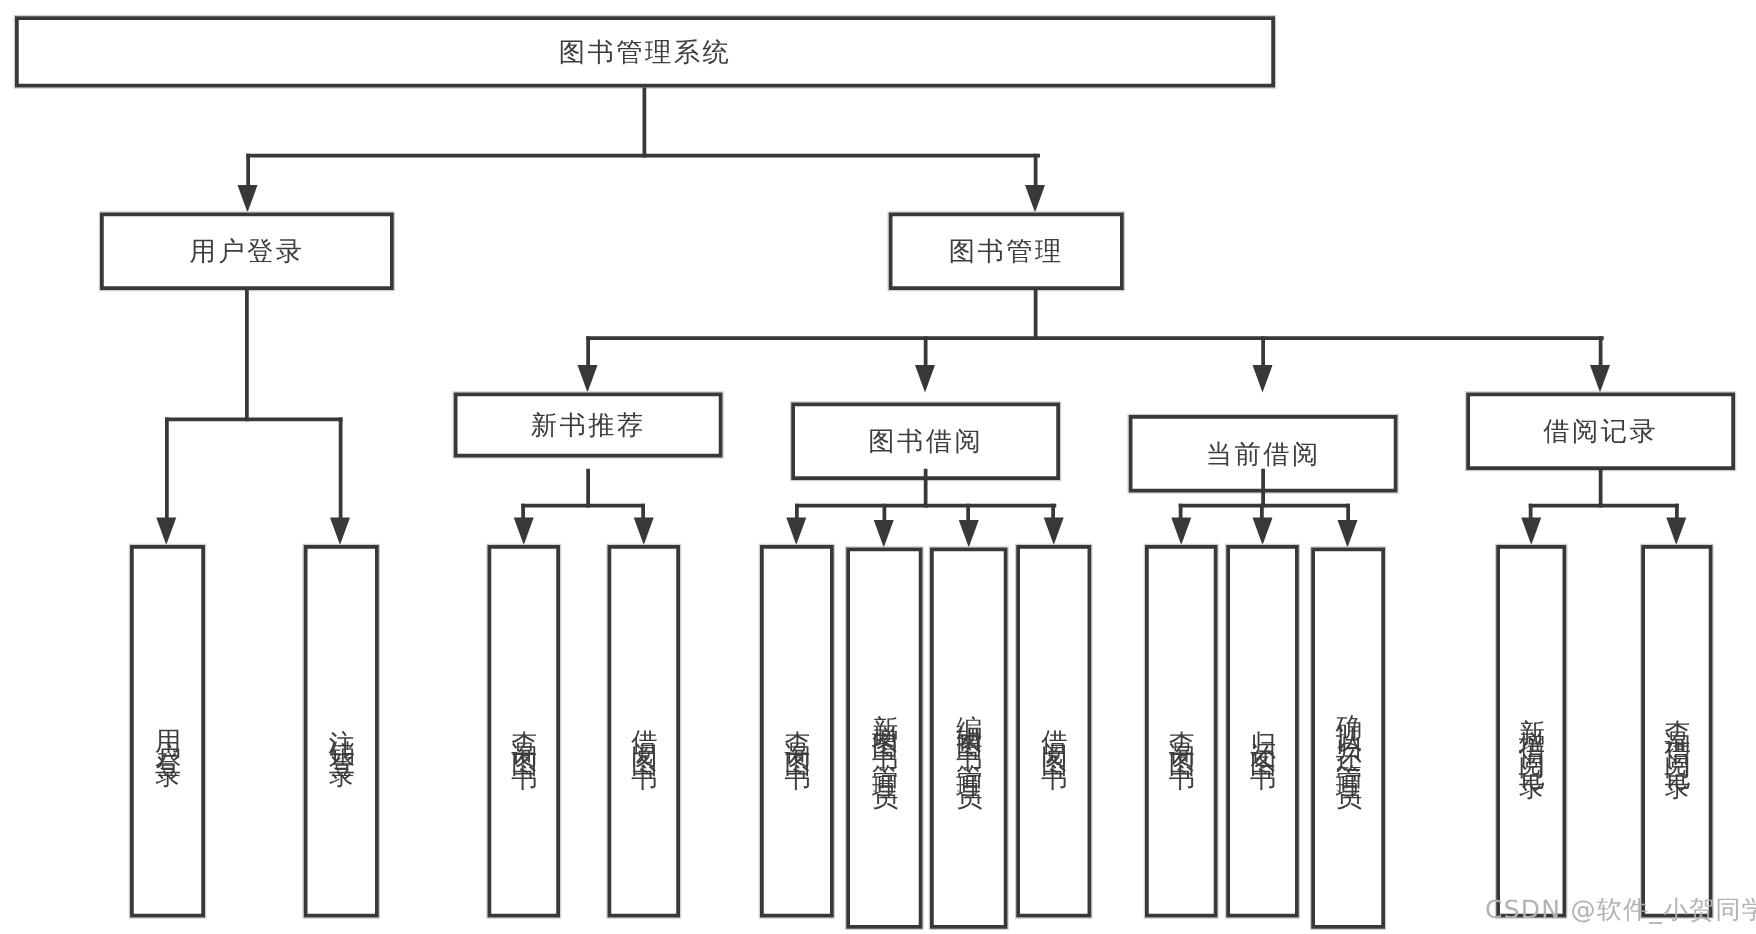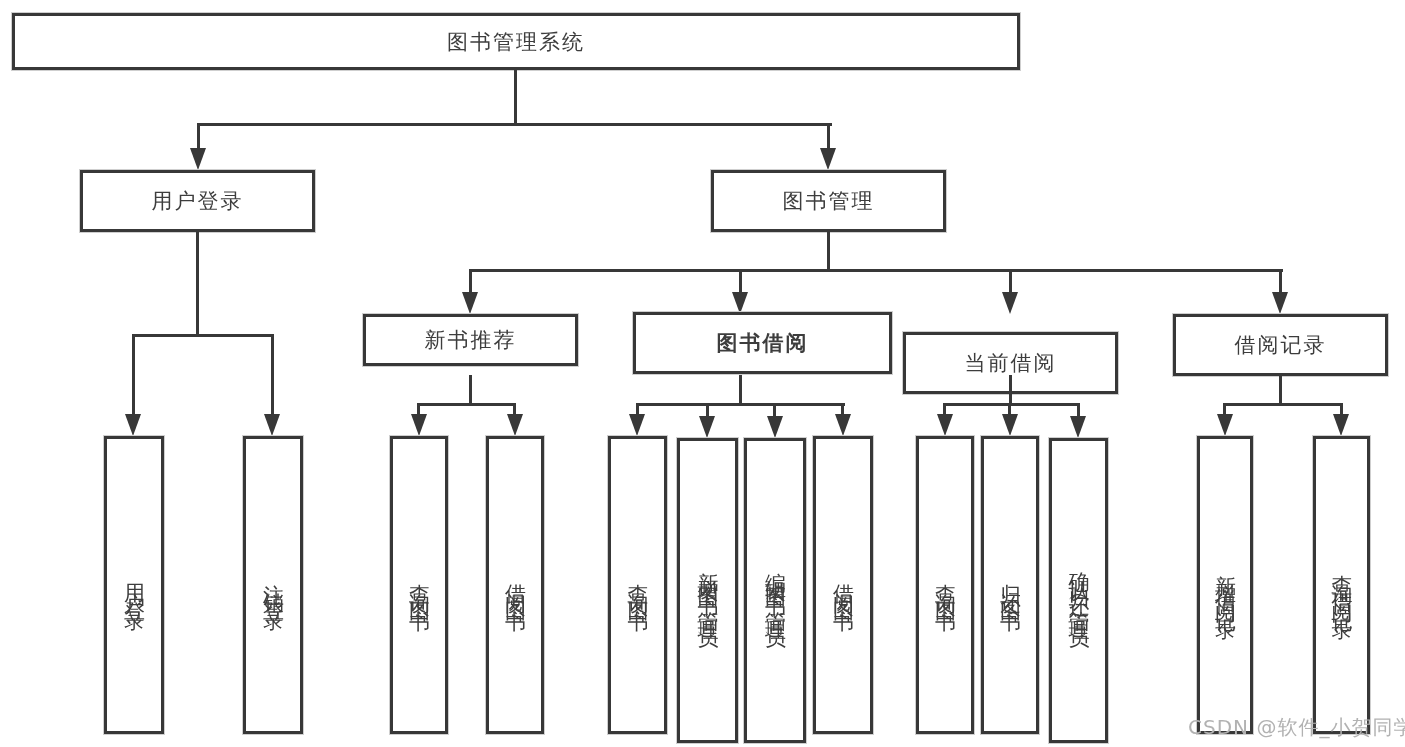--- a/index.html
+++ b/index.html
@@ -41,21 +41,21 @@
   <div class="line" style="left:514px;top:70px;width:3px;height:56px;"></div>
   <div class="line" style="left:197px;top:123px;width:635px;height:3px;"></div>
   <div class="line" style="left:197px;top:123px;width:3px;height:28px;"></div>
   <div class="line" style="left:827px;top:123px;width:3px;height:28px;"></div>
   <div class="arrow" style="left:190px;top:148px;"></div>
   <div class="arrow" style="left:820px;top:148px;"></div>
 
   <div class="hbox" style="left:80px;top:170px;width:235px;height:62px;">
     <span>用户登录</span>
   </div>
-  <div class="hbox" style="left:711px;top:170px;width:235px;height:62px;">
+  <div class="hbox" style="left:711px;top:170px;width:188px;height:62px;">
     <span>图书管理</span>
   </div>
 
   <div class="line" style="left:196px;top:231px;width:3px;height:106px;"></div>
   <div class="line" style="left:132px;top:334px;width:142px;height:3px;"></div>
   <div class="line" style="left:132px;top:334px;width:3px;height:82px;"></div>
   <div class="line" style="left:271px;top:334px;width:3px;height:82px;"></div>
   <div class="arrow" style="left:125px;top:414px;"></div>
   <div class="arrow" style="left:264px;top:414px;"></div>
 
@@ -66,21 +66,21 @@
   <div class="line" style="left:1009px;top:269px;width:3px;height:23px;"></div>
   <div class="line" style="left:1279px;top:269px;width:3px;height:23px;"></div>
   <div class="arrow" style="left:462px;top:292px;"></div>
   <div class="arrow" style="left:732px;top:292px;"></div>
   <div class="arrow" style="left:1002px;top:292px;"></div>
   <div class="arrow" style="left:1272px;top:292px;"></div>
 
   <div class="hbox" style="left:363px;top:314px;width:215px;height:52px;">
     <span>新书推荐</span>
   </div>
-  <div class="hbox" style="left:633px;top:312px;width:259px;height:62px;font-weight:bold;">
+  <div class="hbox" style="left:633px;top:322px;width:215px;height:62px;">
     <span>图书借阅</span>
   </div>
   <div class="hbox" style="left:903px;top:332px;width:215px;height:62px;">
     <span>当前借阅</span>
   </div>
   <div class="hbox" style="left:1173px;top:314px;width:215px;height:62px;">
     <span>借阅记录</span>
   </div>
 
   <div class="line" style="left:469px;top:375px;width:3px;height:31px;"></div>

